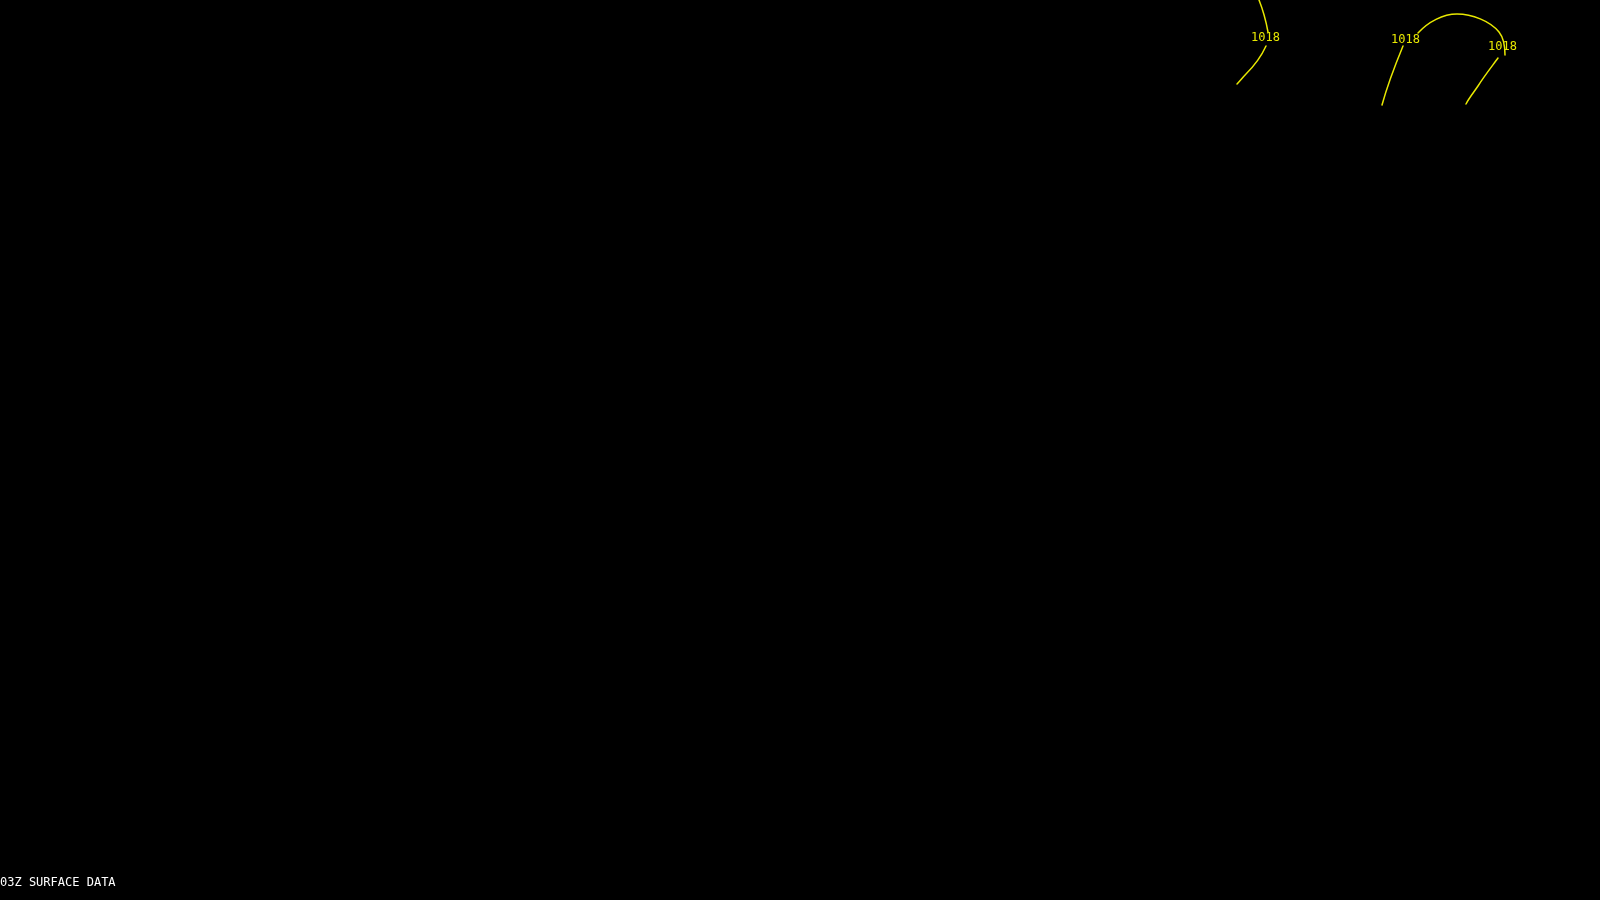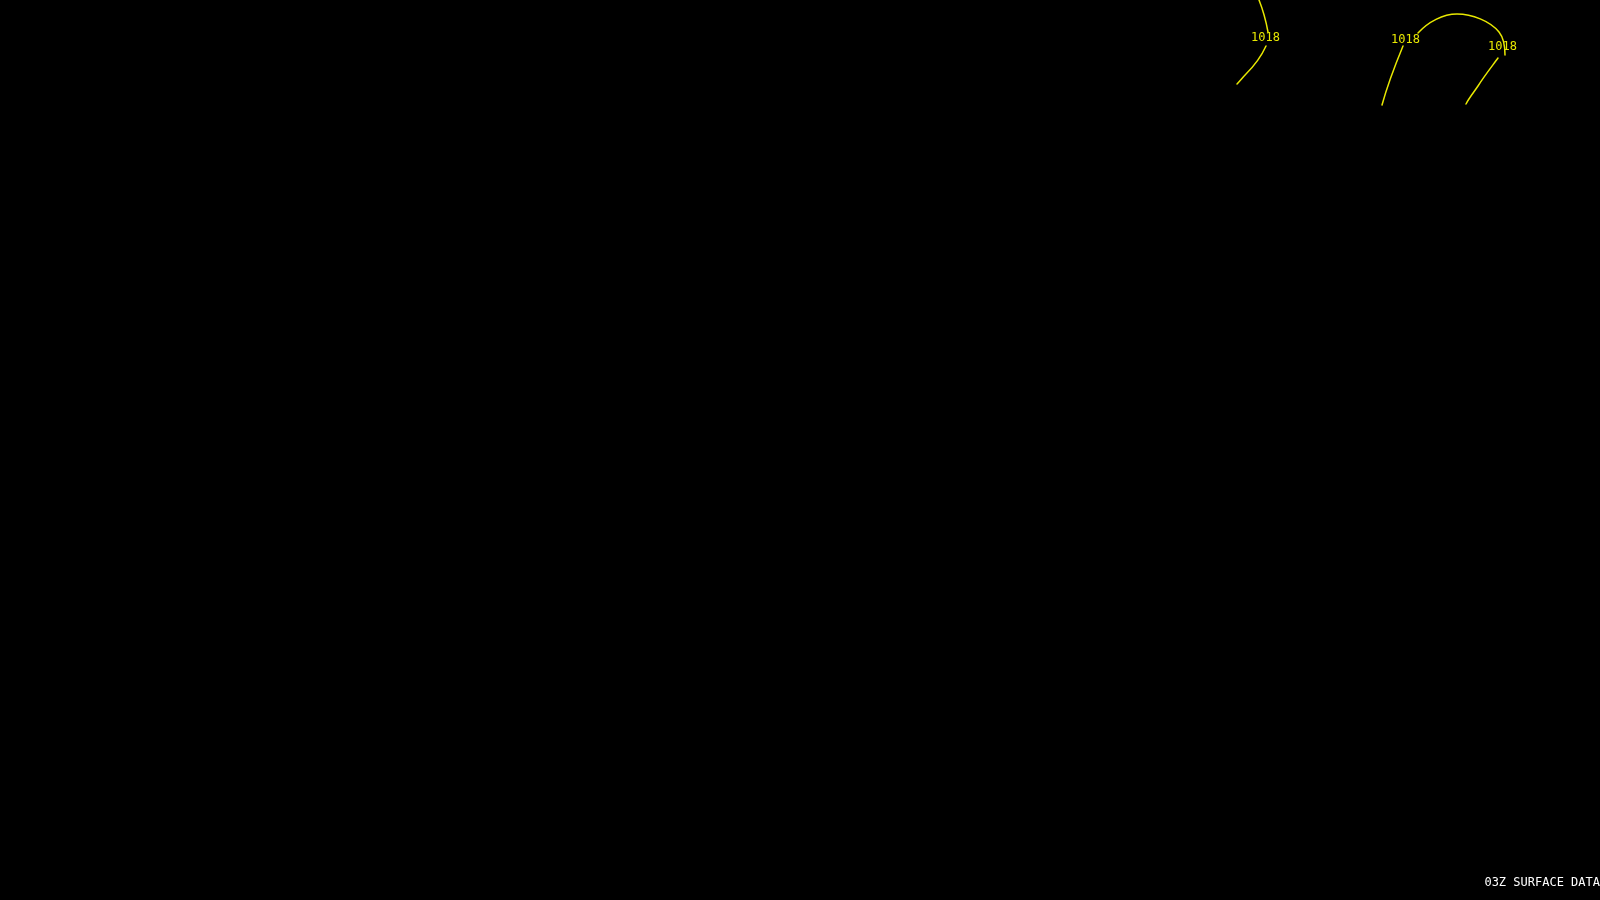--- a/index.html
+++ b/index.html
@@ -40,21 +40,21 @@
     font-size: 12px;
     line-height: 11px;
     letter-spacing: 0px;
     white-space: pre;
   }
   .map-caption {
     position: absolute;
     left: 0;
     top: 876px;
     width: 1600px;
-    text-align: right;
+    text-align: left;
     color: var(--color-caption);
     font-size: 12px;
     line-height: 13px;
     letter-spacing: 0px;
     white-space: pre;
   }
 </style>
 </head>
 <body>
 

